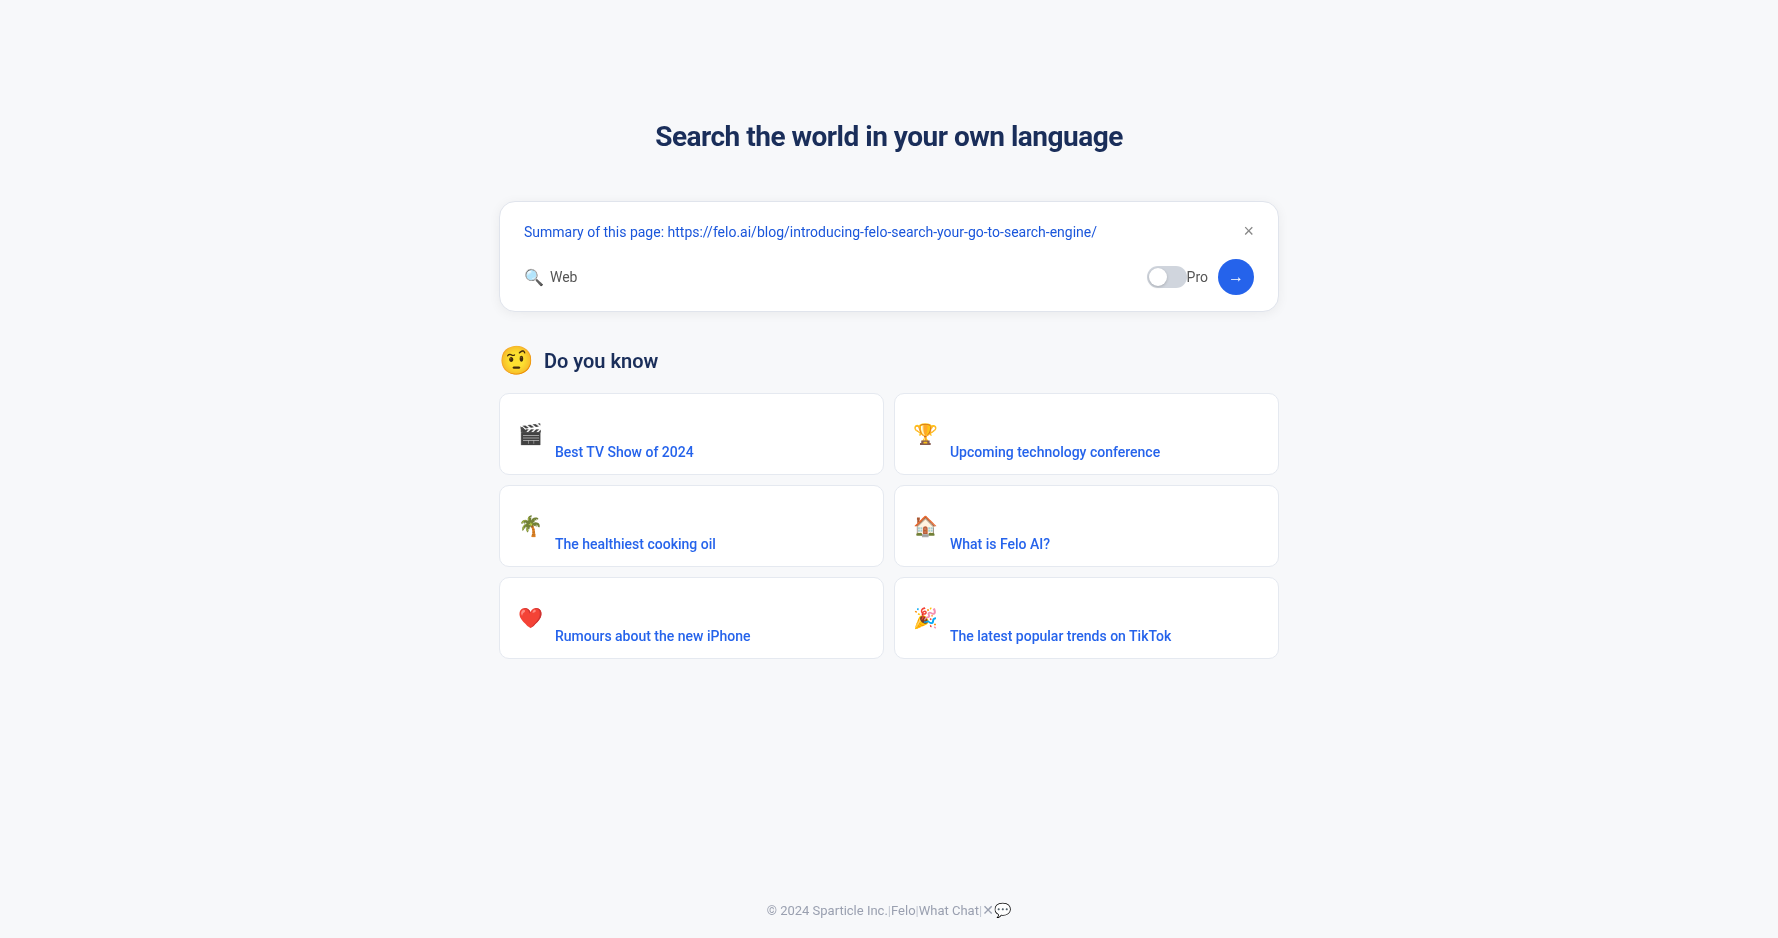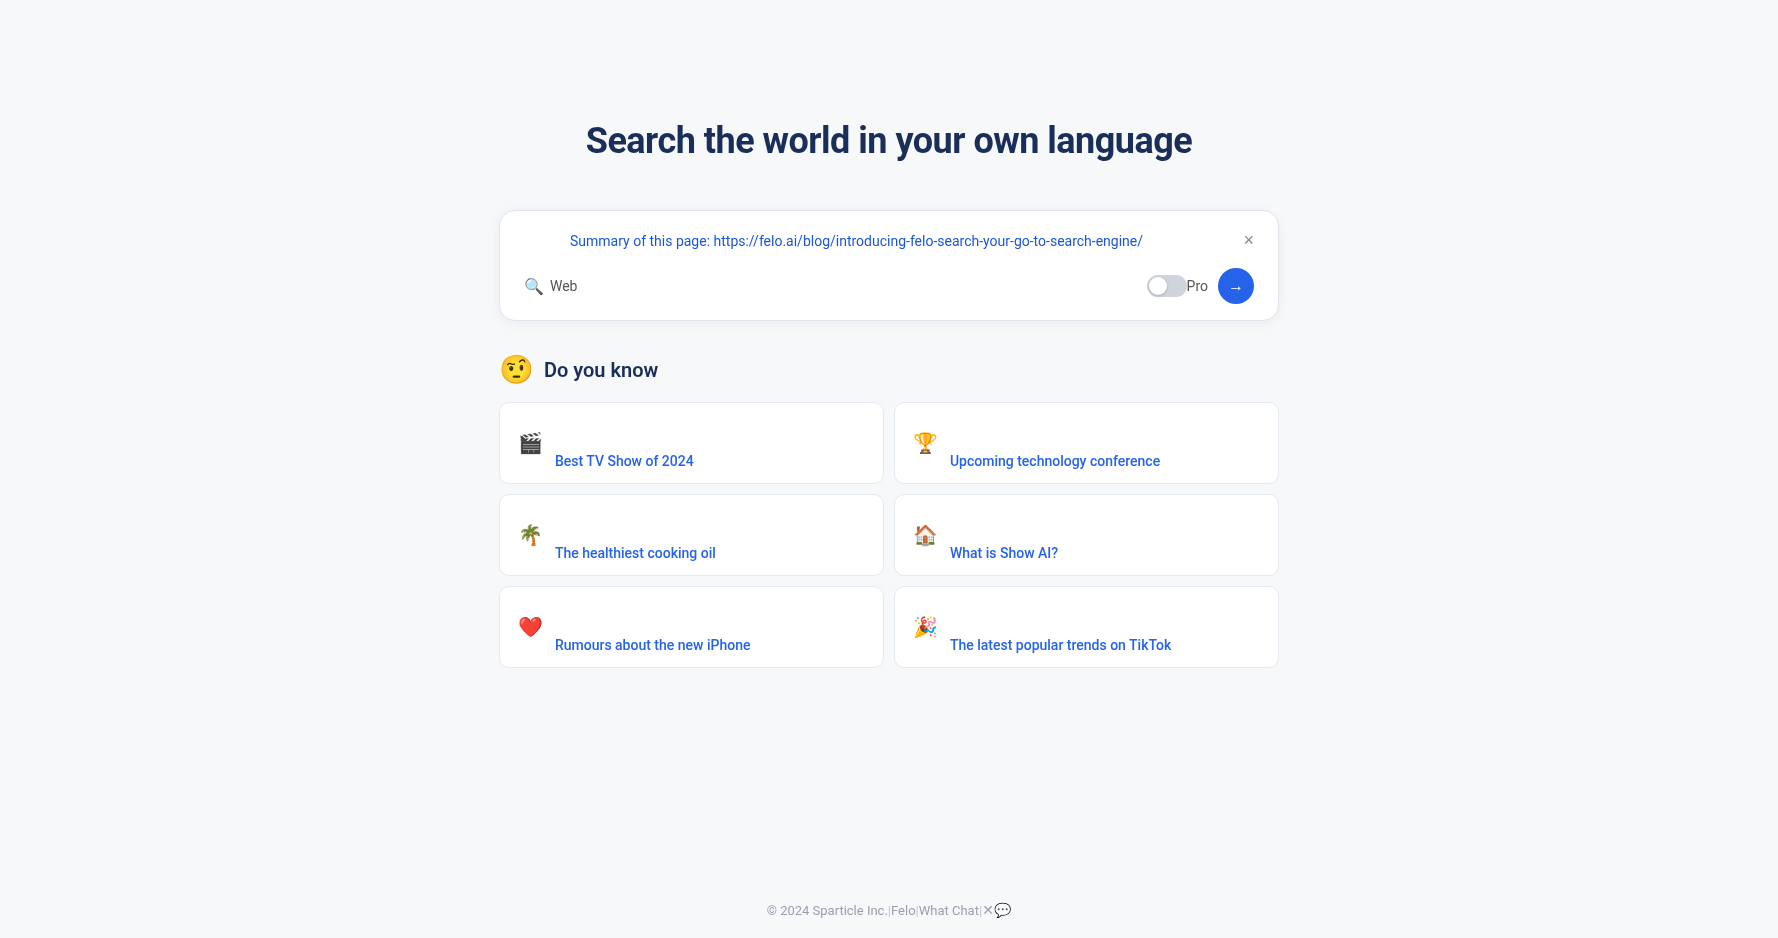--- a/index.html
+++ b/index.html
@@ -21,21 +21,21 @@
       flex: 1;
       display: flex;
       flex-direction: column;
       align-items: center;
       padding-top: 120px;
       width: 100%;
       max-width: 800px;
     }
 
     .page-title {
-      font-size: 36px;
+      font-size: 28px;
       font-weight: 700;
       color: #1a2e5a;
       text-align: center;
       margin-bottom: 48px;
       letter-spacing: -0.5px;
     }
 
     .search-box {
       width: 780px;
       background: #ffffff;
@@ -45,21 +45,20 @@
       padding: 20px 24px 16px 24px;
       position: relative;
       margin-bottom: 32px;
     }
 
     .search-url-row {
       display: flex;
       align-items: flex-start;
       justify-content: space-between;
       margin-bottom: 16px;
-      margin-left: 46px;
     }
 
     .search-url-text {
       font-size: 14px;
       color: #444;
       line-height: 1.5;
       flex: 1;
       padding-right: 24px;
     }
 
@@ -271,21 +270,21 @@
         <div class="suggestion-item">
           <span class="suggestion-emoji">🏆</span>
           <span class="suggestion-text">Upcoming technology conference</span>
         </div>
         <div class="suggestion-item">
           <span class="suggestion-emoji">🌴</span>
           <span class="suggestion-text">The healthiest cooking oil</span>
         </div>
         <div class="suggestion-item">
           <span class="suggestion-emoji">🏠</span>
-          <span class="suggestion-text">What is Show AI?</span>
+          <span class="suggestion-text">What is Felo AI?</span>
         </div>
         <div class="suggestion-item">
           <span class="suggestion-emoji">❤️</span>
           <span class="suggestion-text">Rumours about the new iPhone</span>
         </div>
         <div class="suggestion-item">
           <span class="suggestion-emoji">🎉</span>
           <span class="suggestion-text">The latest popular trends on TikTok</span>
         </div>
       </div>

